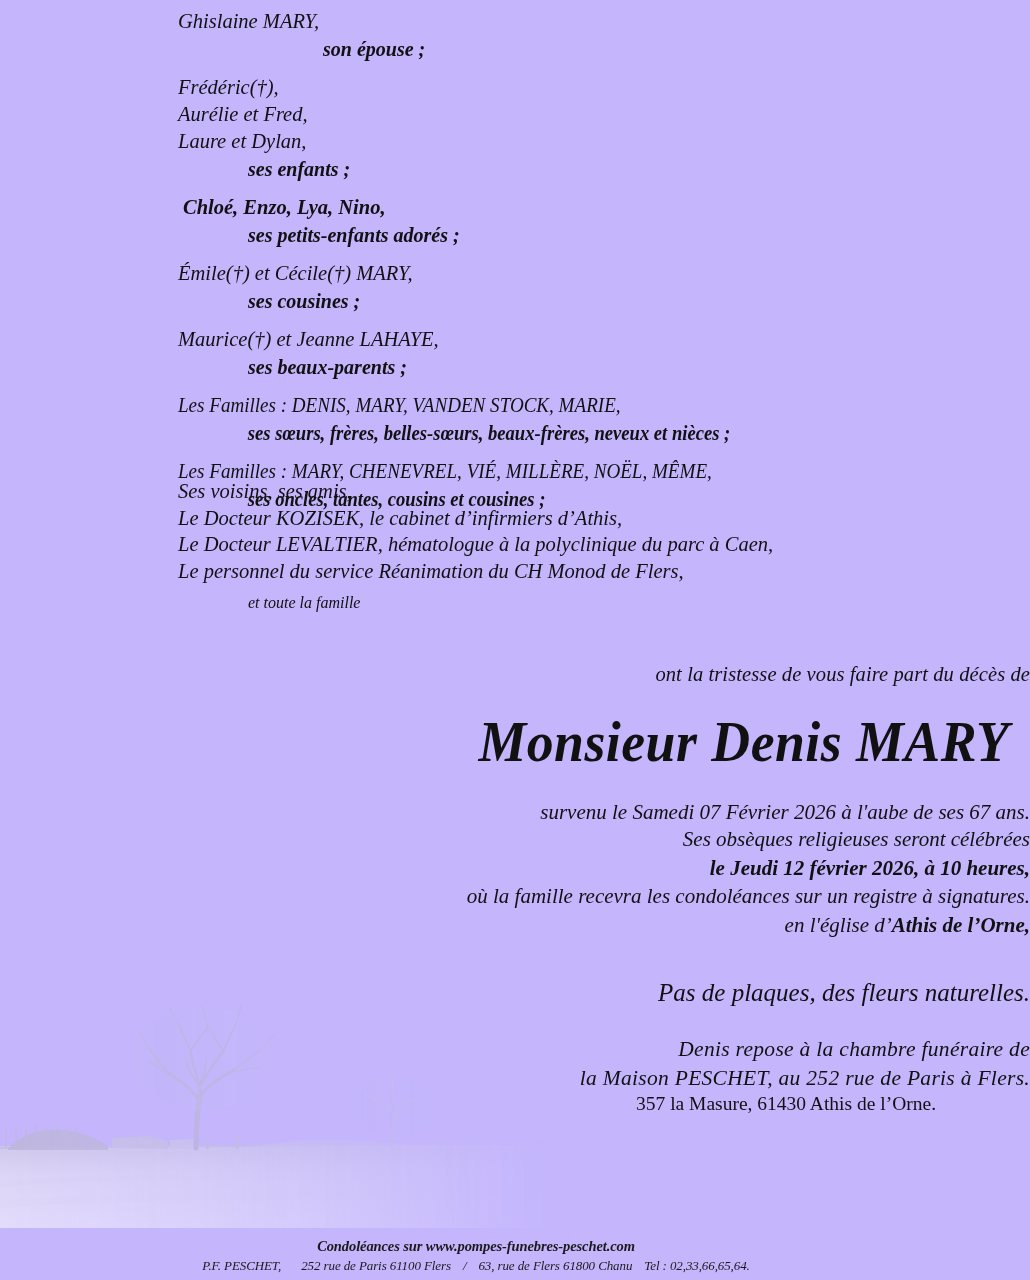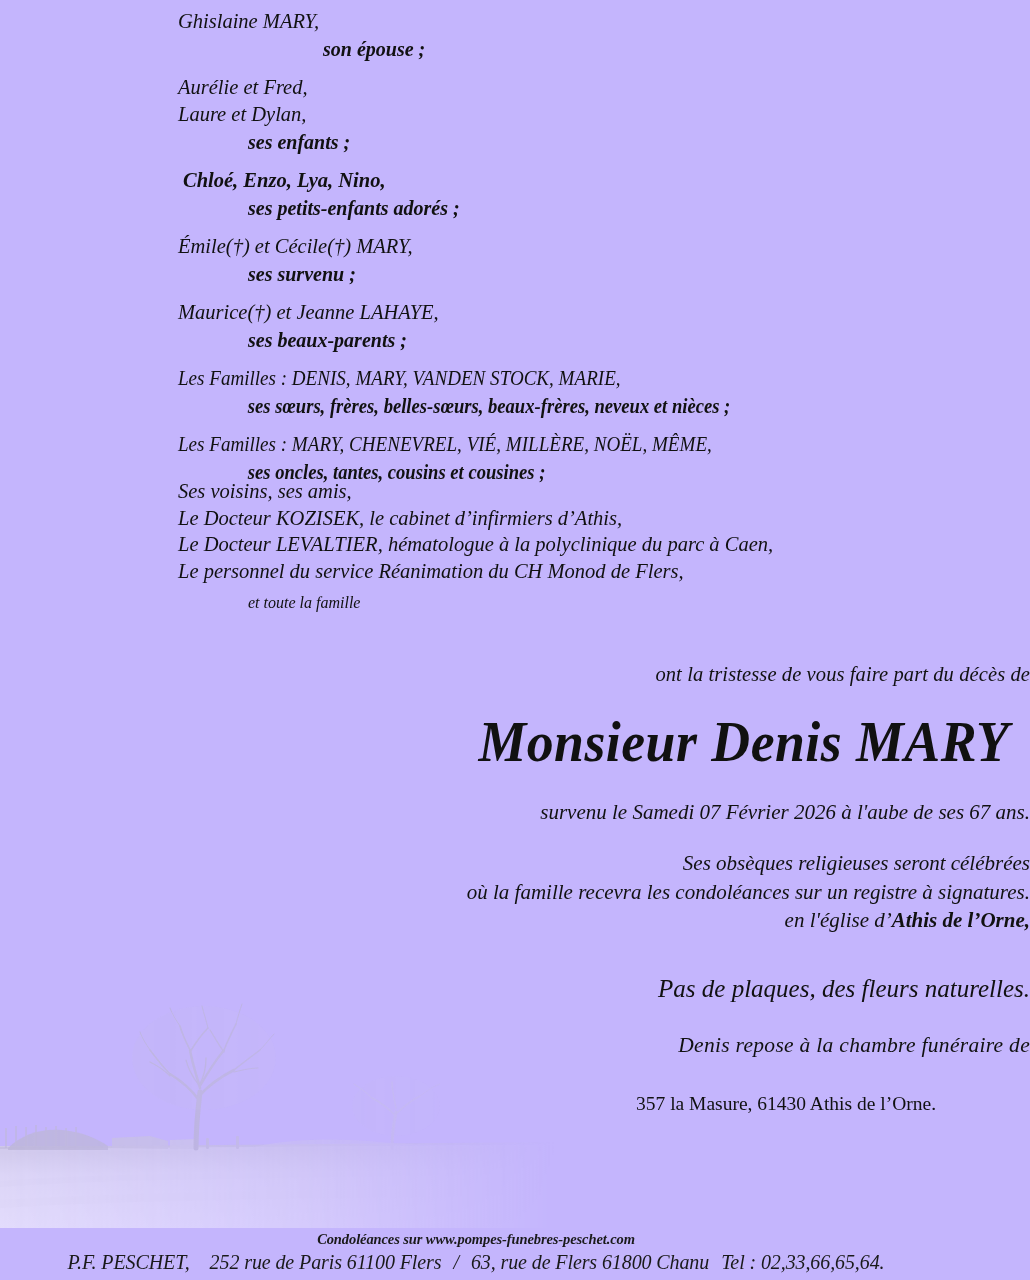--- a/index.html
+++ b/index.html
@@ -107,21 +107,20 @@
     letter-spacing: 0.5px;
     margin-top: 20px;
     transform: scaleX(0.96);
   }
   #death-info {
     font-style: italic;
     font-size: 21px;
     margin-top: 22px;
   }
   #ceremony {
-    margin-top: 24px;
     font-size: 21px;
     line-height: 28.5px;
     padding-left: 31px;
   }
   #ceremony .cl { font-style: italic; }
   #ceremony .cl.b { font-weight: bold; }
   #flowers {
     margin-top: 40px;
     font-style: italic;
     font-weight: normal;
@@ -154,21 +153,21 @@
     color: #1a1a1a;
   }
   #footer-site {
     font-style: italic;
     font-weight: bold;
     font-size: 14.5px;
     letter-spacing: -0.1px;
   }
   #footer-contact {
     font-style: italic;
-    font-size: 20px;
+    font-size: 13px;
     margin-top: 3px;
     letter-spacing: -0.1px;
     white-space: nowrap;
   }
   #footer-contact .sp { display: inline-block; width: 20px; }
   #footer-contact .sp-s { display: inline-block; width: 12px; }
 </style>
 </head>
 <body>
 
@@ -260,31 +259,32 @@
       <path d="M0 216 C160 206 320 208 560 202" stroke="#f2f2f3" stroke-width="8" fill="none" opacity="0.8"></path>
     </g>
   </svg>
 
   <div id="family-list">
       <div class="fam-block">
         <div class="fam-names">Ghislaine MARY,</div>
         <div class="fam-rel ind-145">son épouse ;</div>
       </div>
       <div class="fam-block">
+        <div class="fam-names">Frédéric(†),</div>
         <div class="fam-names">Aurélie et Fred,</div>
         <div class="fam-names">Laure et Dylan,</div>
         <div class="fam-rel ind-70">ses enfants ;</div>
       </div>
       <div class="fam-block">
         <div class="fam-names nudge">Chloé, Enzo, Lya, Nino,</div>
         <div class="fam-rel ind-70">ses petits-enfants adorés ;</div>
       </div>
       <div class="fam-block">
         <div class="fam-names">Émile(†) et Cécile(†) MARY,</div>
-        <div class="fam-rel ind-70">ses survenu ;</div>
+        <div class="fam-rel ind-70">ses cousines ;</div>
       </div>
       <div class="fam-block">
         <div class="fam-names">Maurice(†) et Jeanne LAHAYE,</div>
         <div class="fam-rel ind-70">ses beaux-parents ;</div>
       </div>
       <div class="fam-block wide">
         <div class="fam-names">Les Familles : DENIS, MARY, VANDEN STOCK, MARIE,</div>
         <div class="fam-rel ind-75">ses sœurs, frères, belles-sœurs, beaux-frères, neveux et nièces ;</div>
       </div>
       <div class="fam-block wide">
@@ -303,28 +303,30 @@
 
   <div id="announce">
     <div id="announce-intro">ont la tristesse de vous faire part du décès de</div>
 
     <div id="deceased-name">Monsieur Denis MARY</div>
 
     <div id="death-info">survenu le Samedi 07 Février 2026 à l'aube de ses 67 ans.</div>
 
     <div id="ceremony">
       <div class="cl">Ses obsèques religieuses seront célébrées</div>
+      <div class="cl b">le Jeudi 12 février 2026, à 10 heures,</div>
       <div class="cl">où la famille recevra les condoléances sur un registre à signatures.</div>
       <div class="cl"><span>en l'église d’</span><span class="bd">Athis de l’Orne,</span></div>
     </div>
 
     <div id="flowers">Pas de plaques, des fleurs naturelles.</div>
 
     <div id="repose">
       <div>Denis repose à la chambre funéraire de</div>
+      <div>la Maison PESCHET, au 252 rue de Paris à Flers.</div>
     </div>
   </div>
 
   <div id="family-address">357 la Masure, 61430 Athis de l’Orne.</div>
 
   <div id="footer">
     <div id="footer-site">Condoléances sur www.pompes-funebres-peschet.com</div>
     <div id="footer-contact"><span>P.F. PESCHET,</span><span class="sp"></span><span>252 rue de Paris 61100 Flers</span><span class="sp-s"></span><span>/</span><span class="sp-s"></span><span>63, rue de Flers 61800 Chanu</span><span class="sp-s"></span><span>Tel : 02,33,66,65,64.</span></div>
   </div>
 

